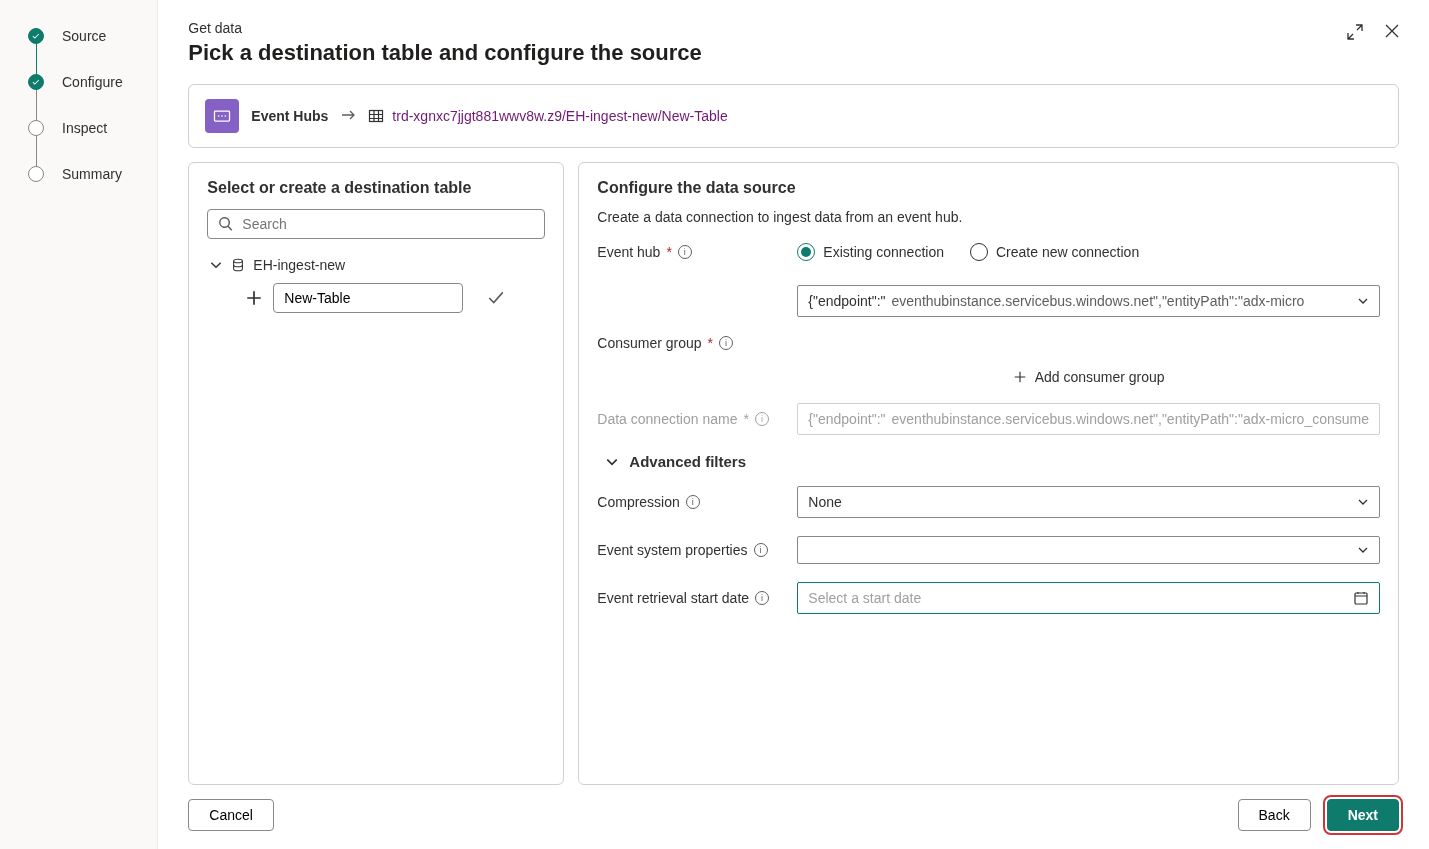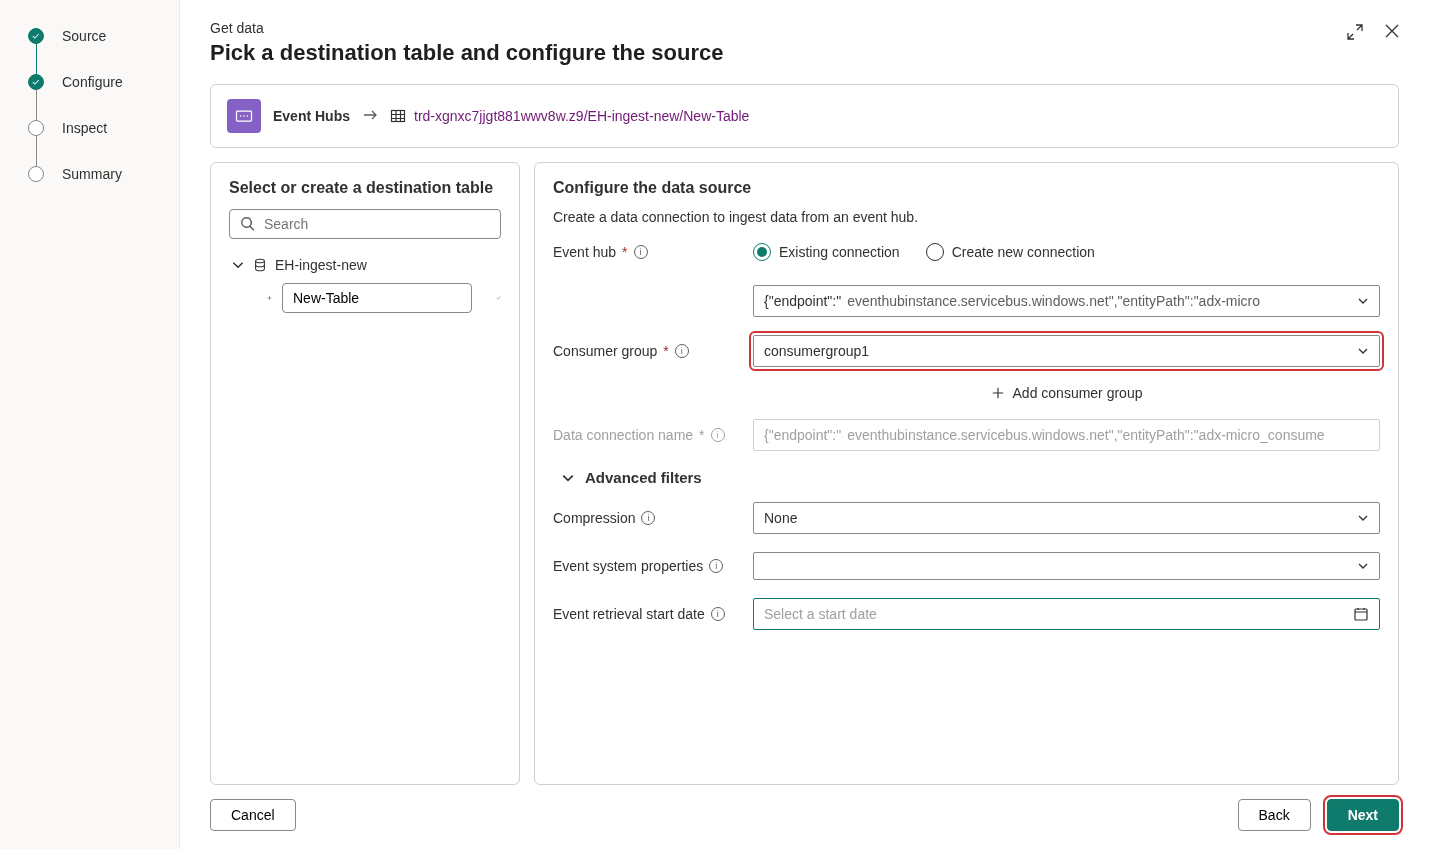--- a/index.html
+++ b/index.html
@@ -8,21 +8,21 @@
     font-size: 14px;
     color: #323130;
     background: #ffffff;
     width: 1429px;
     height: 849px;
     overflow: hidden;
     display: flex;
   }
   
   .stepper {
-    width: 180px;
+    width: 204px;
     background: #faf9f8;
     padding: 28px 0 0 28px;
     border-right: 1px solid #edebe9;
     position: relative;
   }
   .step {
     display: flex;
     align-items: center;
     margin-bottom: 30px;
     position: relative;
@@ -96,21 +96,21 @@
     gap:14px;
     flex:1;
     min-height:0;
   }
   .panel {
     border:1px solid #d2d0ce;
     border-radius:6px;
     padding:16px 18px;
     background:#fff;
   }
-  .panel-left { width:310px; flex-shrink:0; }
+  .panel-left { width:376px; flex-shrink:0; }
   .panel-right { flex:1; }
 
   .panel h3 { font-size:16px; font-weight:600; margin-bottom:12px; }
   .panel .subtitle { font-size:14px; color:#323130; margin-bottom:18px;}
 
   .search-box {
     display:flex; align-items:center;
     border:1px solid #8a8886;
     border-radius:4px;
     padding:6px 10px;
@@ -335,26 +335,20 @@
             </svg>
         </div>
       </div>
 
       <div class="form-row">
         <div class="form-label">
           <span>Consumer group</span>
           <span class="req">*</span>
           <span class="info-ic">i</span>
         </div>
-        <div class="combo highlight">
-          <span style="flex:1;">consumergroup1</span>
-          <svg class="chev" viewBox="0 0 12 12" fill="none" stroke="#323130" stroke-width="1.3">
-              <path d="M2 4l4 4 4-4"></path>
-            </svg>
-        </div>
       </div>
 
       <div class="add-consumer">
         <svg width="14" height="14" viewBox="0 0 16 16" fill="none" stroke="#323130" stroke-width="1.3">
             <path d="M8 2v12M2 8h12"></path>
           </svg>
         <span>Add consumer group</span>
       </div>
 
       <div class="form-row">

